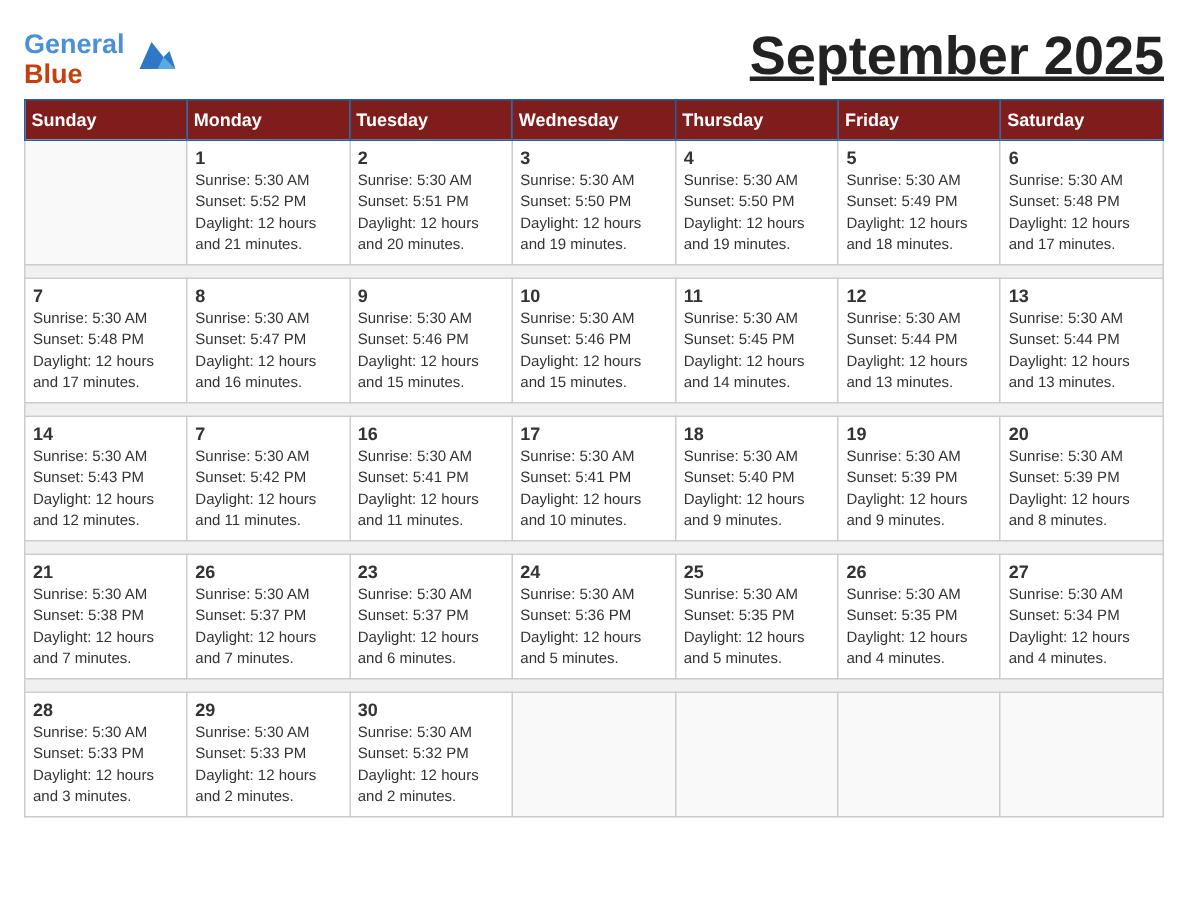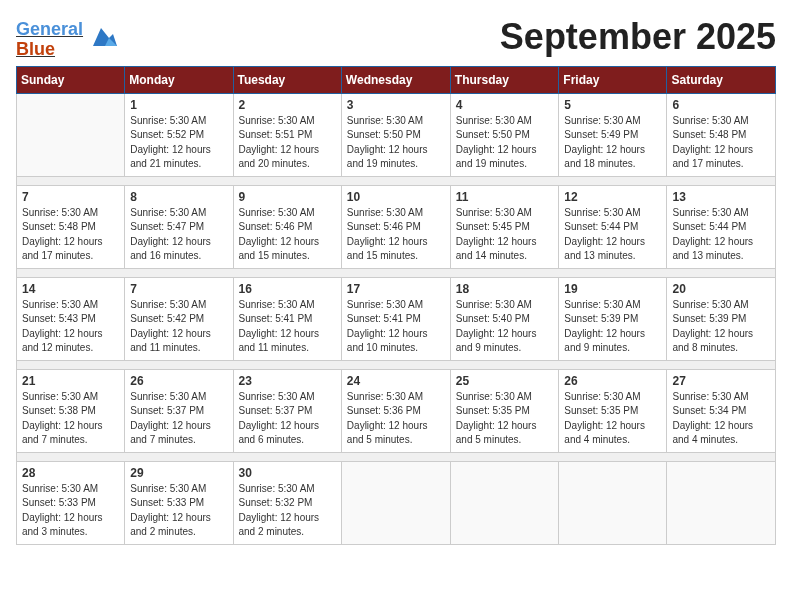--- a/index.html
+++ b/index.html
@@ -19,38 +19,38 @@
     .logo {
       display: flex;
       align-items: center;
       margin-top: 4px;
     }
     .logo-text {
       font-size: 18px;
       font-weight: bold;
       color: #333;
       line-height: 1.1;
-      text-decoration: underline;
     }
     .logo-text span {
       color: #4a90d9;
     }
     .logo-icon {
       width: 32px;
       height: 28px;
       margin-left: 2px;
       margin-top: -4px;
     }
     .title-area {
       text-align: right;
     }
     .month-title {
       font-size: 36px;
       font-weight: bold;
       color: #222;
+      text-decoration: underline;
     }
     .location-subtitle {
       font-size: 14px;
       color: #444;
       margin-top: 2px;
     }
     .calendar {
       width: 100%;
       border-collapse: collapse;
       margin-top: 6px;

